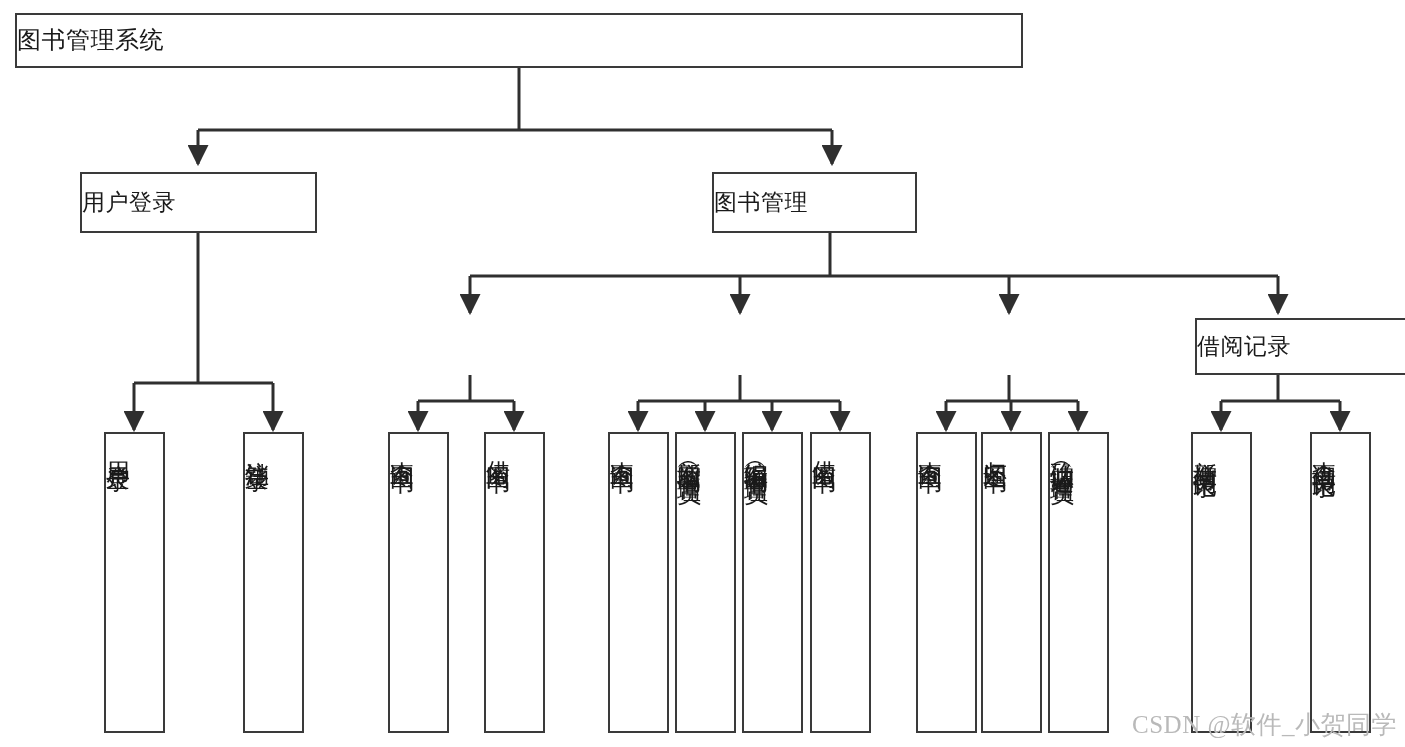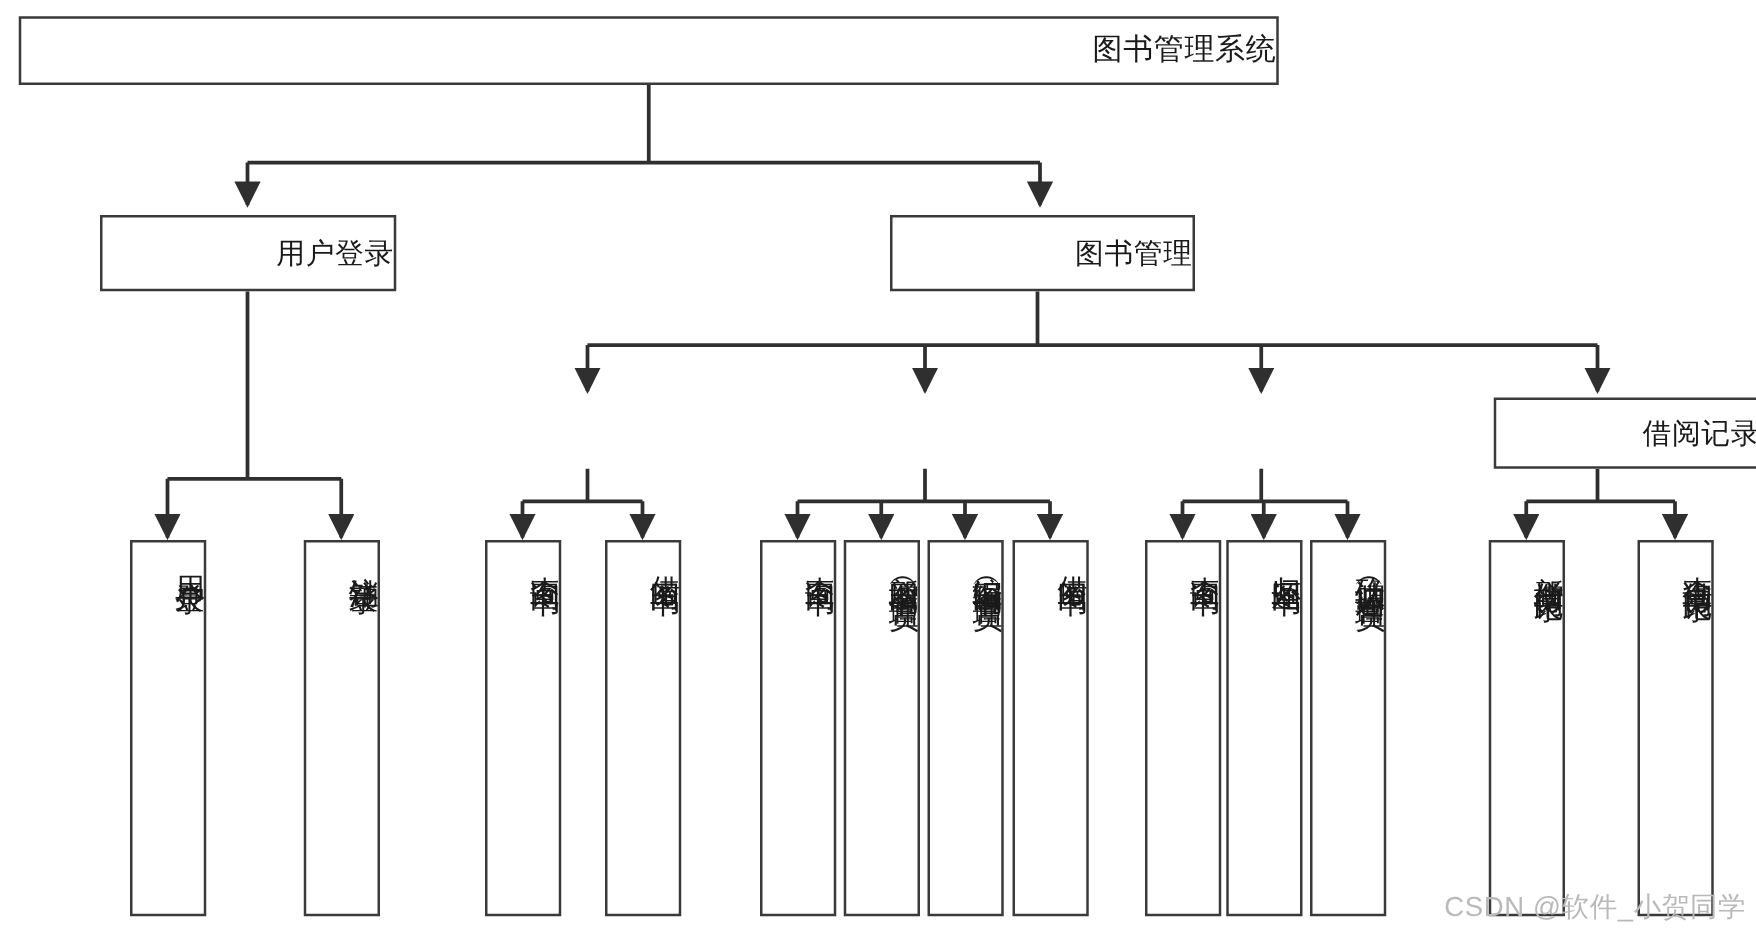--- a/index.html
+++ b/index.html
@@ -26,21 +26,21 @@
     height: 747px;
     pointer-events: none;
   }
   .node {
     position: absolute;
     box-sizing: border-box;
     border: 2.5px solid #3a3a3a;
     background: #ffffff;
     display: flex;
     align-items: center;
-    justify-content: flex-end;
+    justify-content: flex-start;
     color: #1a1a1a;
   }
   .node .label {
     display: block;
     text-align: center;
     line-height: 1.18;
     white-space: nowrap;
   }
   
   .node.horiz .label {
@@ -60,25 +60,26 @@
     text-orientation: upright;
     font-size: 24px;
     line-height: 1;
     letter-spacing: 3px;
     white-space: nowrap;
   }
   #watermark {
     position: absolute;
     right: 8px;
     bottom: 6px;
-    font-size: 22px;
+    font-size: 25px;
     color: #b9b9b9;
     letter-spacing: 0.5px;
     white-space: nowrap;
     user-select: none;
+    font-family: Liberation Serif, serif;
   }
 </style>
 </head>
 <body>
 
 <div id="diagram-root">
 
   <svg id="edge-layer" viewBox="0 0 1405 747" width="1405" height="747" xmlns="http://www.w3.org/2000/svg">
     <defs>
       <marker id="arrow" viewBox="0 0 10 10" refX="9" refY="5" markerWidth="7" markerHeight="7" orient="auto-start-reverse">
@@ -129,21 +130,21 @@
     </g>
   </svg>
 
   <div class="node horiz root" style="left:15px; top:13px; width:1008px; height:55px;">
     <span class="label">图书管理系统</span>
   </div>
 
   <div class="node horiz" style="left:80px; top:172px; width:237px; height:61px;">
     <span class="label">用户登录</span>
   </div>
-  <div class="node horiz" style="left:712px; top:172px; width:244px; height:61px;">
+  <div class="node horiz" style="left:712px; top:172px; width:205px; height:61px;">
     <span class="label">图书管理</span>
   </div>
 
   <div class="node horiz" style="left:1195px; top:318px; width:215px; height:57px;">
     <span class="label">借阅记录</span>
   </div>
 
   <div class="node vert" style="left:104px; top:432px; width:61px; height:301px;">
     <span class="label">用户登录</span>
   </div>

